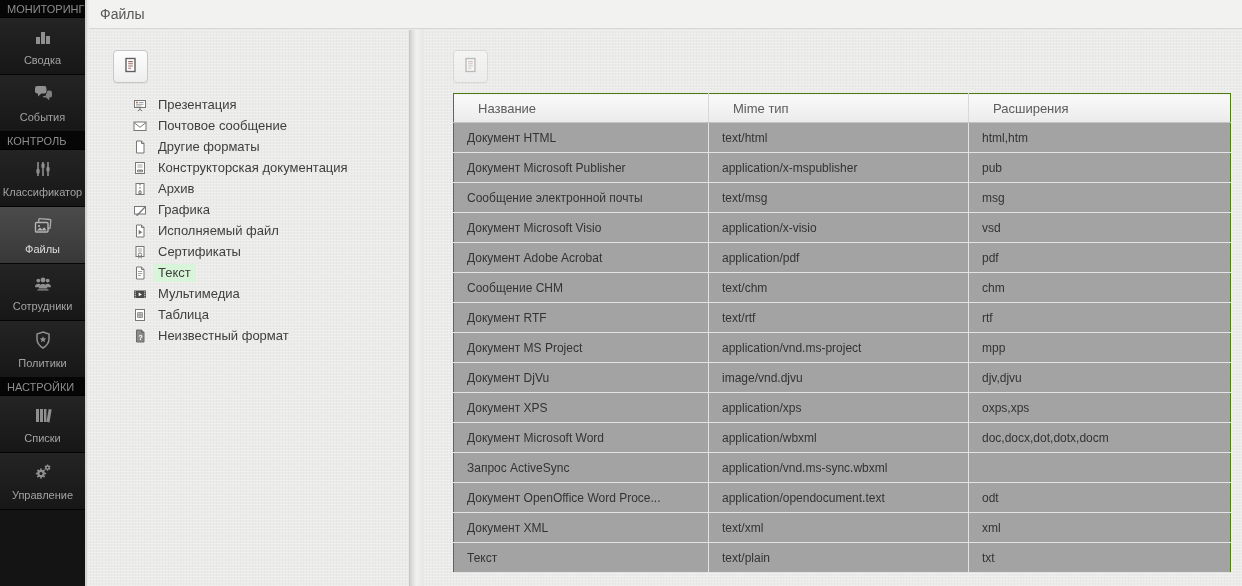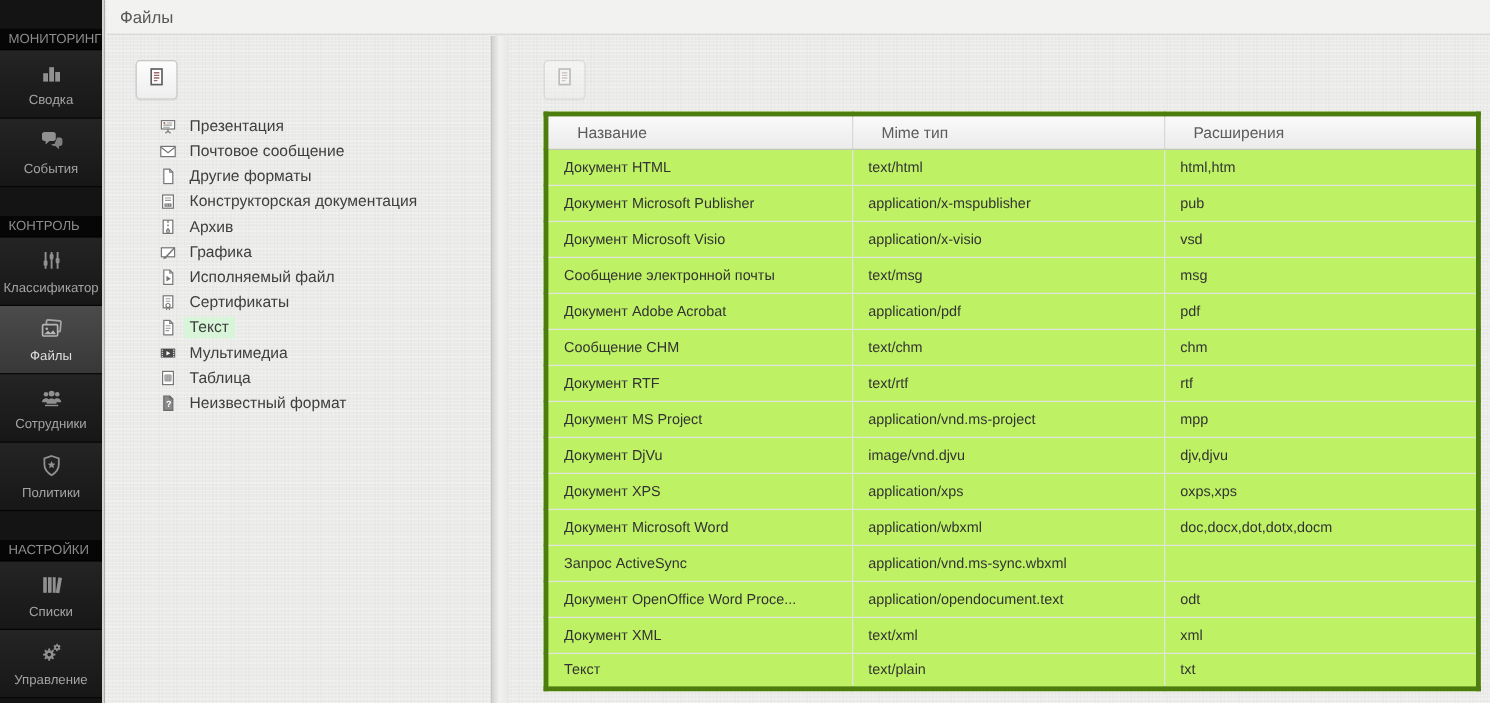--- a/index.html
+++ b/index.html
@@ -9,21 +9,21 @@
     background-image:
       repeating-linear-gradient(0deg, rgba(255,255,255,.25) 0 1px, transparent 1px 3px),
       repeating-linear-gradient(90deg, rgba(0,0,0,.02) 0 1px, transparent 1px 3px);
   }
 
   
   #sidebar { position:absolute; left:0; top:0; width:87px; height:586px;
     background:#141414; border-right:2px solid #d4d4d2; }
   .sb-sec { height:18px; line-height:18px; background:#060606; color:#8d8d8d;
     font-size:11px; padding-left:7px; border-bottom:1px solid #000;
-    white-space:nowrap; overflow:hidden;margin-top:24px; }
+    white-space:nowrap; overflow:hidden; }
   .sb-item { height:57px; display:flex; flex-direction:column; align-items:center;
     justify-content:center; gap:7px; cursor:pointer;
     background:linear-gradient(#242424,#171717);
     border-bottom:1px solid #050505; }
   .sb-item.active { background:linear-gradient(#4b4b4b,#383838); }
   .sb-label { font-size:11px; color:#a3a3a3; white-space:nowrap; }
   .sb-item.active .sb-label { color:#dedede; }
   .sb-icon svg { display:block; }
 
   
@@ -47,21 +47,21 @@
 
   .tree { margin:11px 0 12px 44px; }
   .tree-item { display:flex; align-items:center; height:21px; font-size:13px;
     color:#3e3e3e; cursor:pointer; white-space:nowrap; }
   .tree-item .t-ico { width:14px; height:14px; margin-right:6px; flex:0 0 auto; }
   .tree-item .lbl { padding:1px 5px 2px; }
   .tree-item.selected .lbl { background:#d9f5d9; }
 
   
   table.tbl { position:absolute; left:29px; top:63px; width:777px;
-    border-collapse:collapse; background:#bef264; border:4px solid #4d7c0f;
+    border-collapse:collapse; background:#a3a3a3; border:1px solid #4d7c0f;
     table-layout:fixed; }
   .tbl th { height:29px; background:linear-gradient(#fafafa,#ebebeb);
     font-weight:normal; font-size:13px; color:#5b5b5b; text-align:left;
     padding-left:24px; border-bottom:1px solid #c4c4c4; border-left:1px solid #d8d8d8;
     white-space:nowrap; overflow:hidden; }
   .tbl th:first-child { border-left:none; }
   .tbl td { height:30px; font-size:12px; color:#333; padding-left:13px;
     border-bottom:1px solid #e3e3e3; border-left:1px solid #e3e3e3;
     white-space:nowrap; overflow:hidden; }
   .tbl td:first-child { border-left:none; }
@@ -373,30 +373,30 @@
             <td>Документ HTML</td>
             <td>text/html</td>
             <td>html,htm</td>
           </tr>
         <tr>
             <td>Документ Microsoft Publisher</td>
             <td>application/x-mspublisher</td>
             <td>pub</td>
           </tr>
         <tr>
+            <td>Сообщение электронной почты</td>
+            <td>text/msg</td>
+            <td>msg</td>
+          </tr>
+        <tr>
             <td>Документ Microsoft Visio</td>
             <td>application/x-visio</td>
             <td>vsd</td>
           </tr>
         <tr>
-            <td>Сообщение электронной почты</td>
-            <td>text/msg</td>
-            <td>msg</td>
-          </tr>
-        <tr>
             <td>Документ Adobe Acrobat</td>
             <td>application/pdf</td>
             <td>pdf</td>
           </tr>
         <tr>
             <td>Сообщение CHM</td>
             <td>text/chm</td>
             <td>chm</td>
           </tr>
         <tr>

